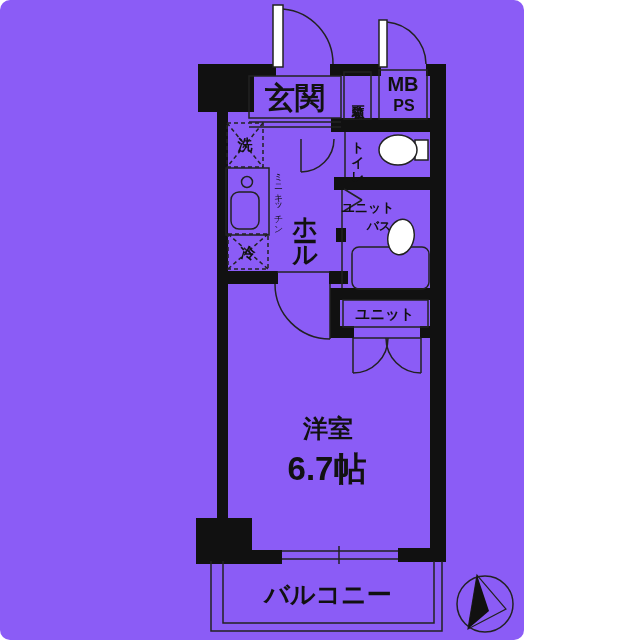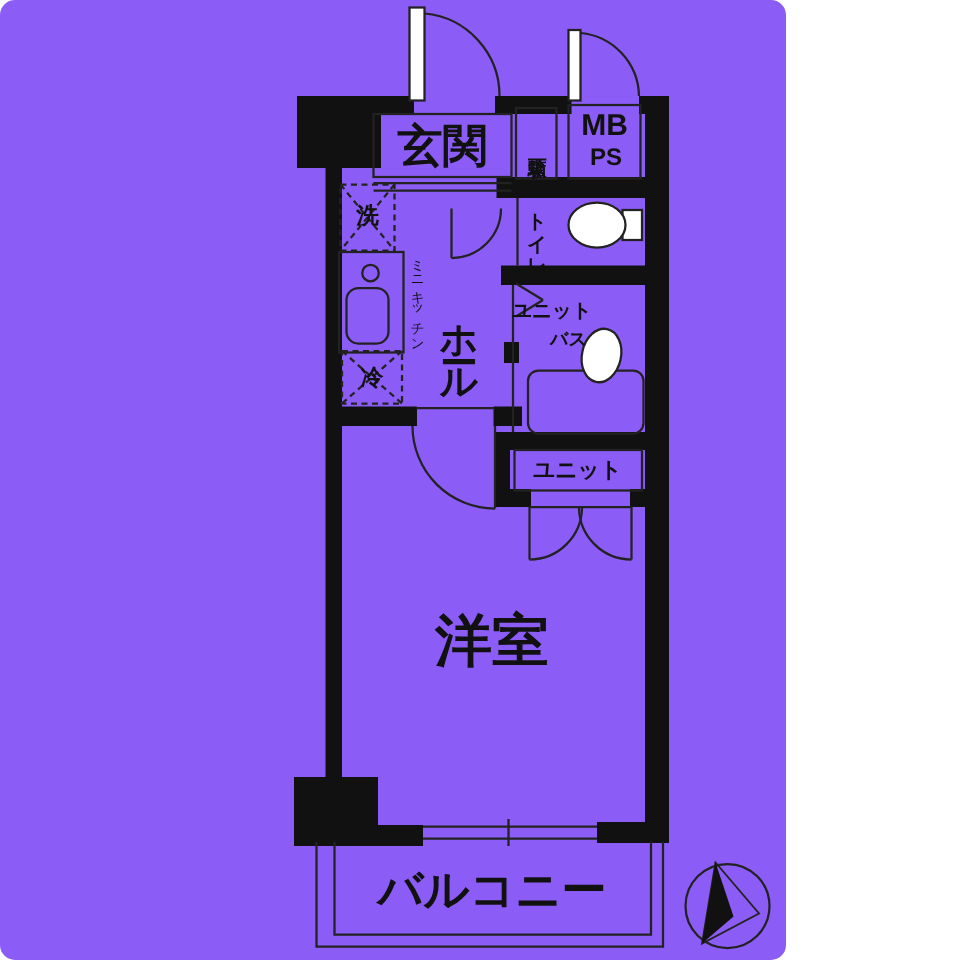--- a/index.html
+++ b/index.html
@@ -118,16 +118,17 @@
   <div class="lbl" style="left:403px;top:84px;font-size:20px;">MB</div>
   <div class="lbl" style="left:404px;top:106px;font-size:16px;">PS</div>
   <div class="lbl v" style="left:358px;top:155px;font-size:13px;">トイレ</div>
   <div class="lbl v" style="left:305px;top:228px;font-size:25px;">ホール</div>
   <div class="lbl v" style="left:278px;top:198px;font-size:9px;font-weight:normal;">ミニキッチン</div>
   <div class="lbl" style="left:245px;top:144px;font-size:15px;">洗</div>
   <div class="lbl" style="left:248px;top:252px;font-size:15px;">冷</div>
   <div class="lbl" style="left:368px;top:207px;font-size:13px;">ユニット</div>
   <div class="lbl" style="left:379px;top:226px;font-size:12px;">バス</div>
   <div class="lbl" style="left:385px;top:314px;font-size:14.5px;">ユニット</div>
-  <div class="lbl" style="left:328px;top:428px;font-size:38px;text-align:right;">洋室</div>
-  <div class="lbl" style="left:328px;top:594px;font-size:30px;">バルコニー</div>
+  <div class="lbl" style="left:328px;top:428px;font-size:25px;text-align:right;">洋室</div>
+  <div class="lbl" style="left:327px;top:468px;font-size:33px;">6.7帖</div>
+  <div class="lbl" style="left:328px;top:594px;font-size:25px;">バルコニー</div>
 
 </div>
 
 </body></html>

